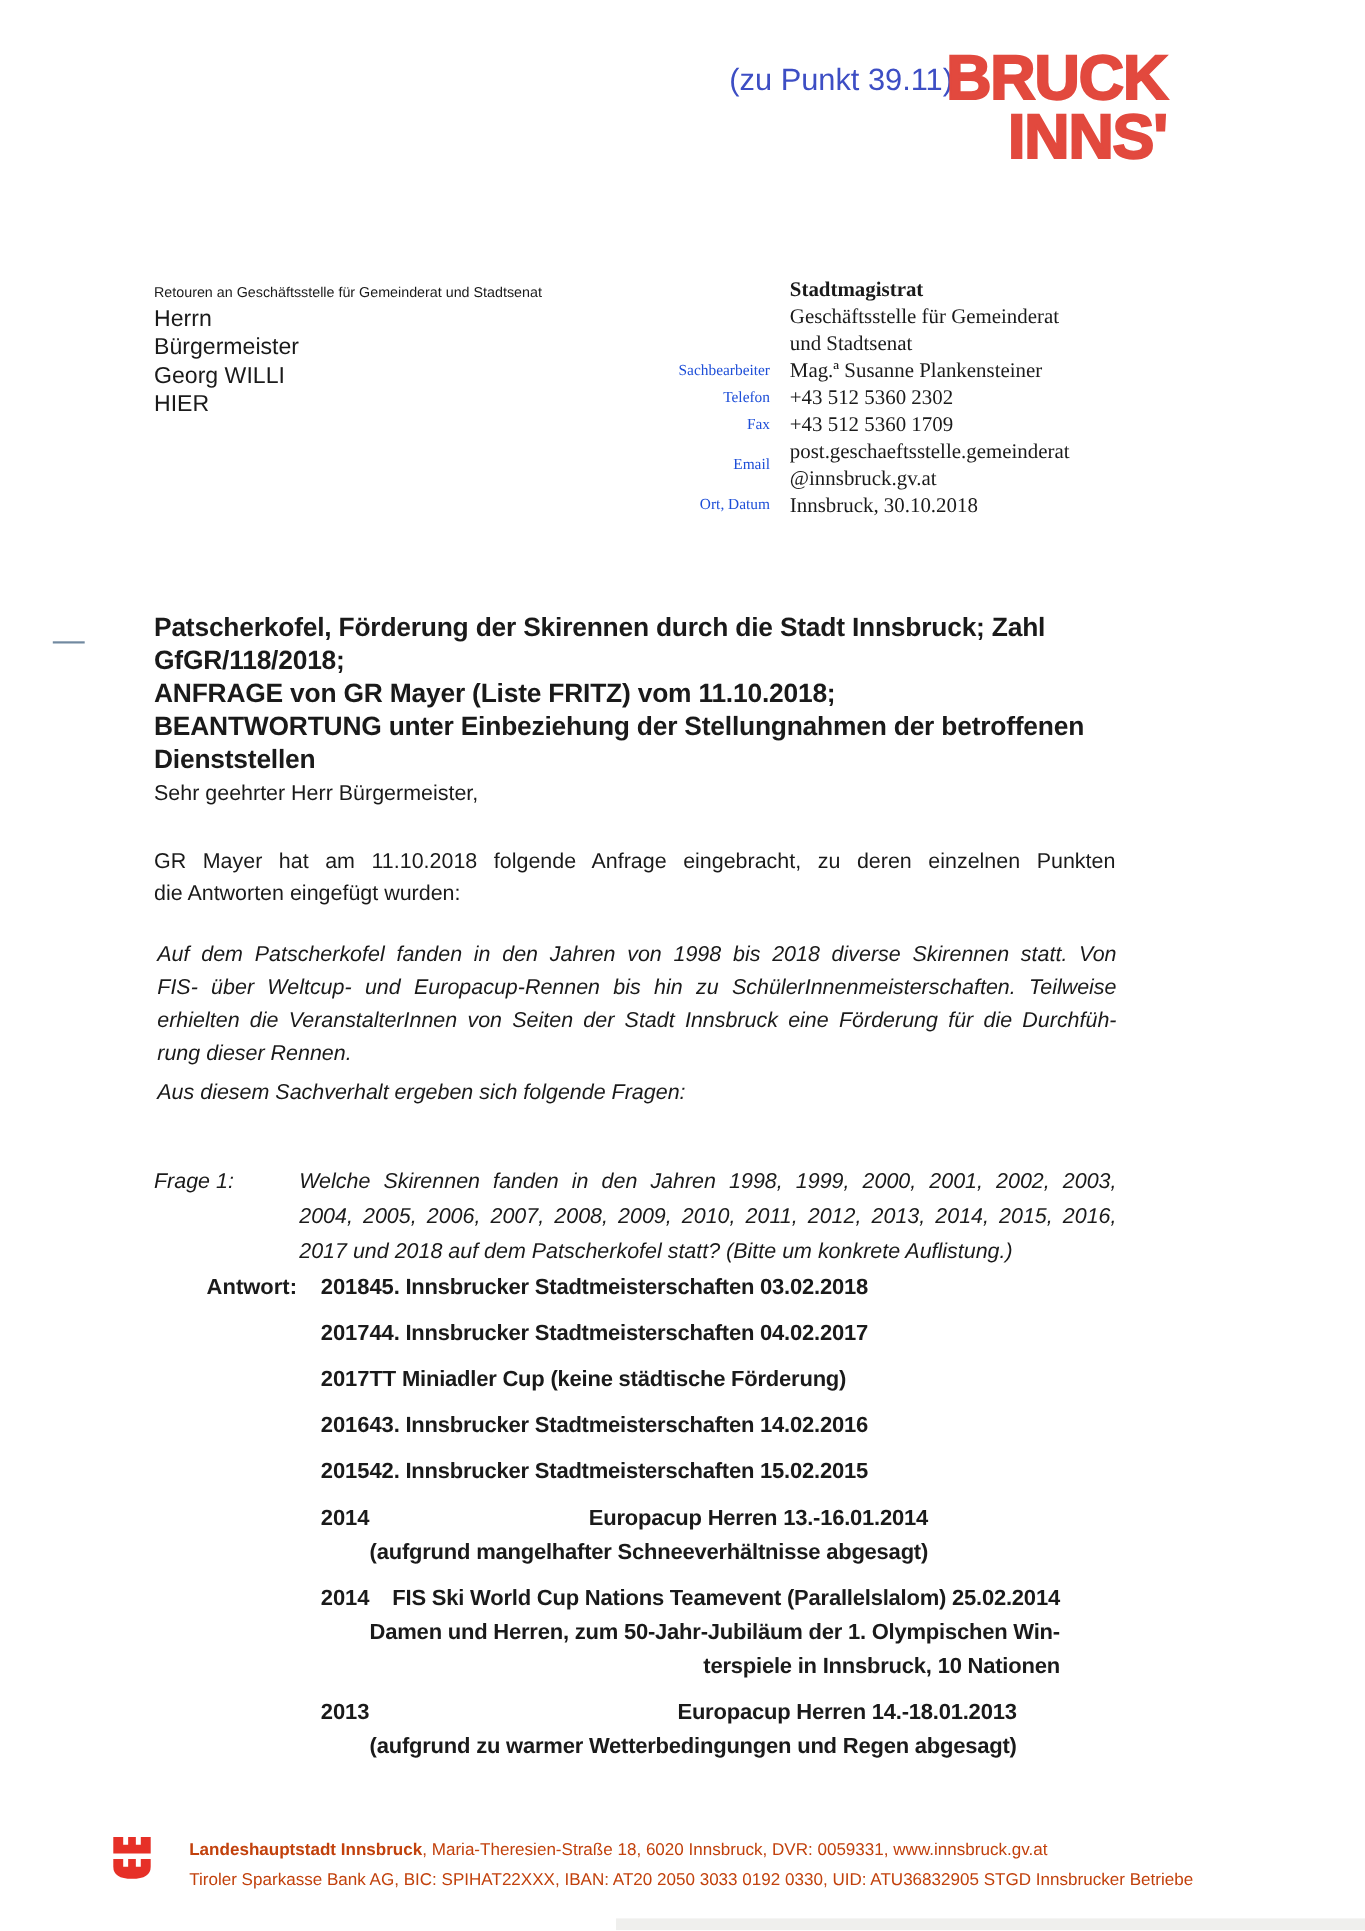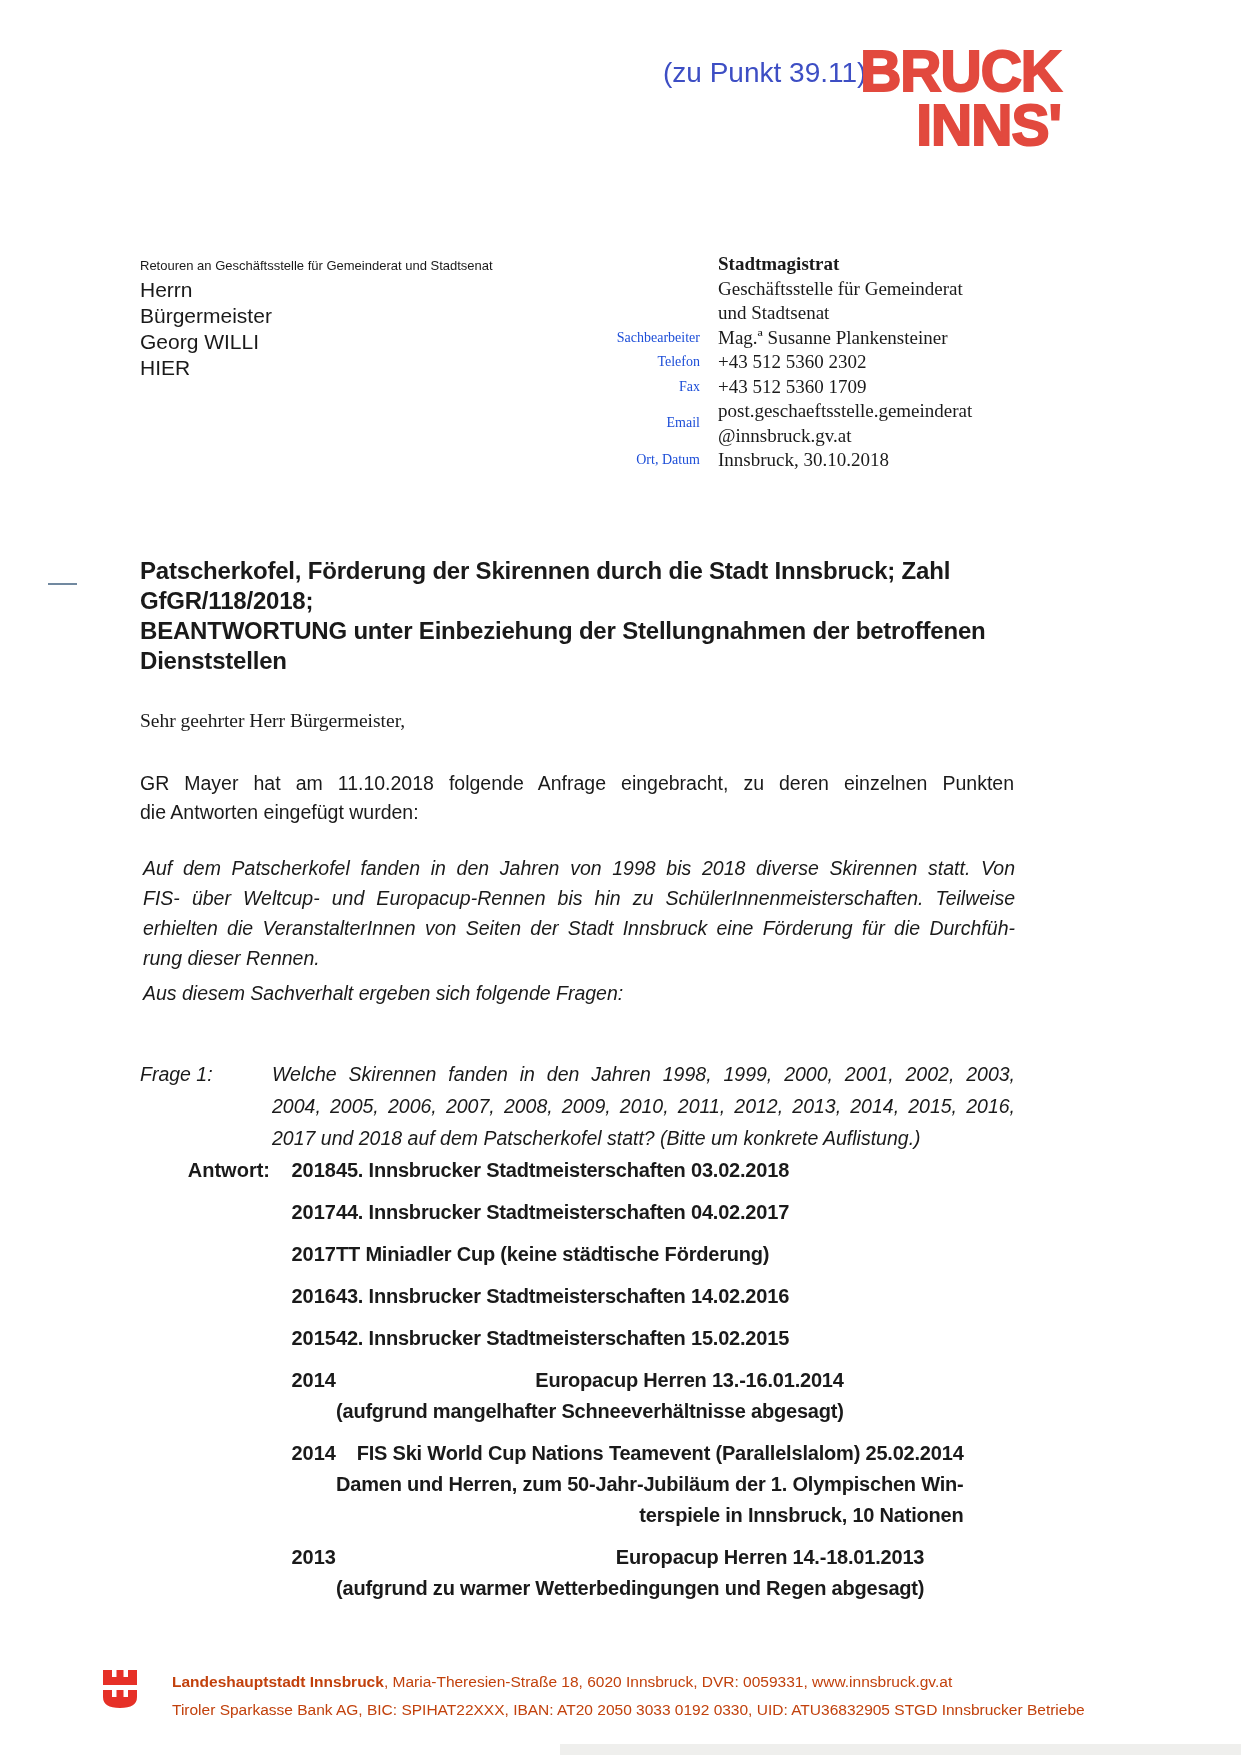--- a/index.html
+++ b/index.html
@@ -24,21 +24,21 @@
   .office-value{font-size:19px;}
   .office-value.bold{font-weight:bold;}
 
   
   .fold-mark{position:absolute;left:48px;top:583px;width:29px;height:2px;background:#7189a0;}
 
   
   .subject{position:absolute;left:140px;top:556px;width:885px;font-weight:bold;
            font-size:24px;line-height:30px;letter-spacing:-0.2px;}
 
-  .salutation{position:absolute;left:140px;top:710px;font-size:19.5px;font-family:Liberation Serif, serif;}
+  .salutation{position:absolute;left:140px;top:710px;font-size:19.5px;}
 
   .para{position:absolute;left:140px;top:769px;width:874px;font-size:19.5px;line-height:28.5px;}
   .jl{text-align:justify;text-align-last:justify;}
 
   .quote{position:absolute;left:143px;top:853px;width:872px;font-style:italic;
          font-size:19.5px;line-height:30px;}
   .sachverhalt{position:absolute;left:143px;top:982px;font-style:italic;font-size:19.5px;}
 
   
   .frage{position:absolute;left:140px;top:1058px;width:875px;display:flex;}
@@ -113,20 +113,21 @@
     <div class="office-row">
       <div class="office-label">Ort, Datum</div>
       <div class="office-value">Innsbruck, 30.10.2018</div>
     </div>
   </div>
 
   <div class="fold-mark"></div>
 
   <div class="subject">
     <div>Patscherkofel, Förderung der Skirennen durch die Stadt Innsbruck; Zahl GfGR/118/2018;</div>
+    <div>ANFRAGE von GR Mayer (Liste FRITZ) vom 11.10.2018;</div>
     <div>BEANTWORTUNG unter Einbeziehung der Stellungnahmen der betroffenen Dienststellen</div>
   </div>
 
   <div class="salutation">Sehr geehrter Herr Bürgermeister,</div>
 
   <div class="para">
     <div class="jl">GR Mayer hat am 11.10.2018 folgende Anfrage eingebracht, zu deren einzelnen Punkten</div>
     <div>die Antworten eingefügt wurden:</div>
   </div>
 

